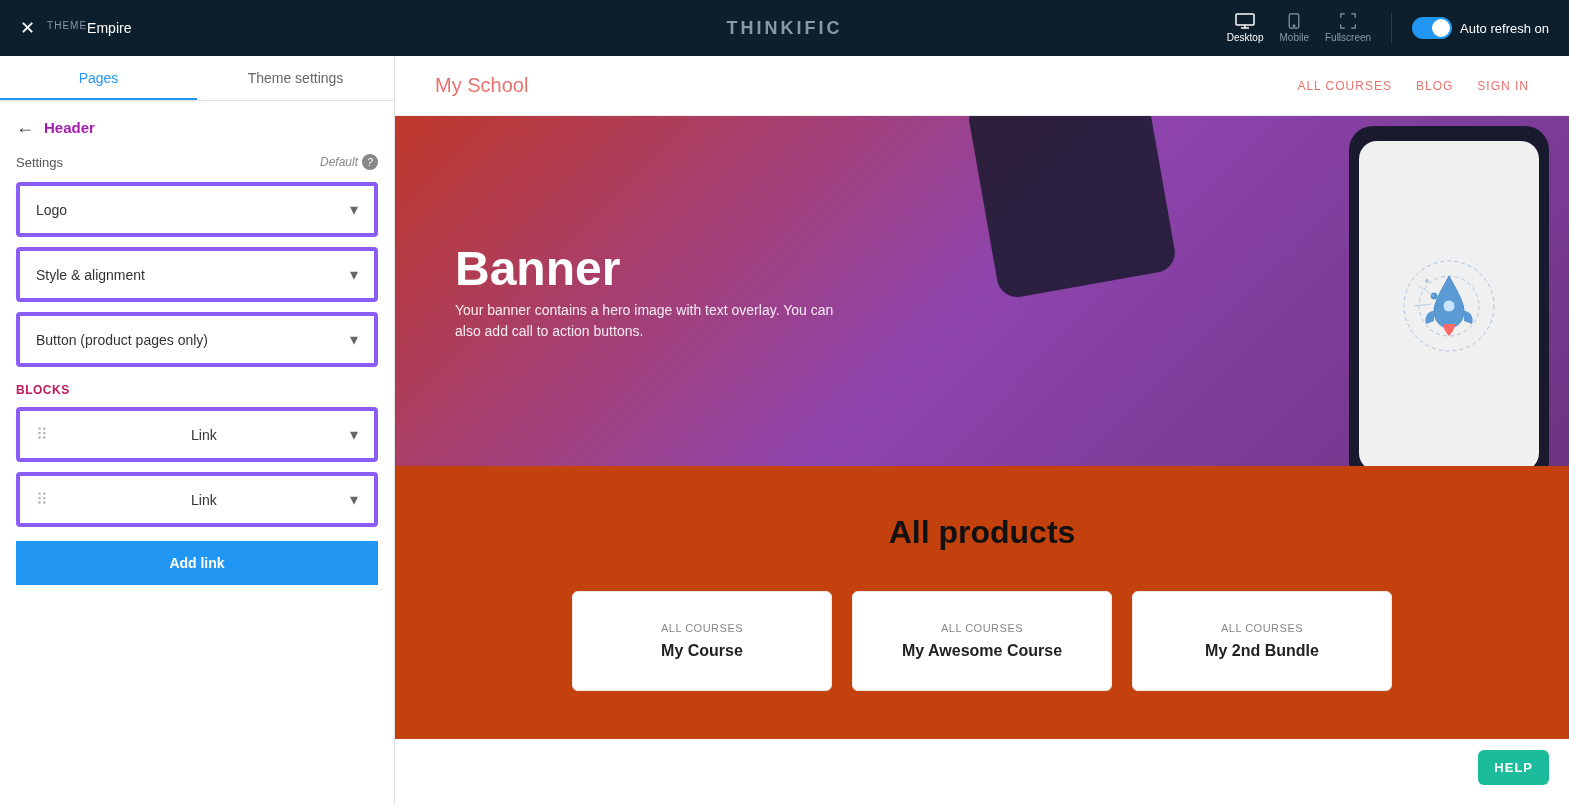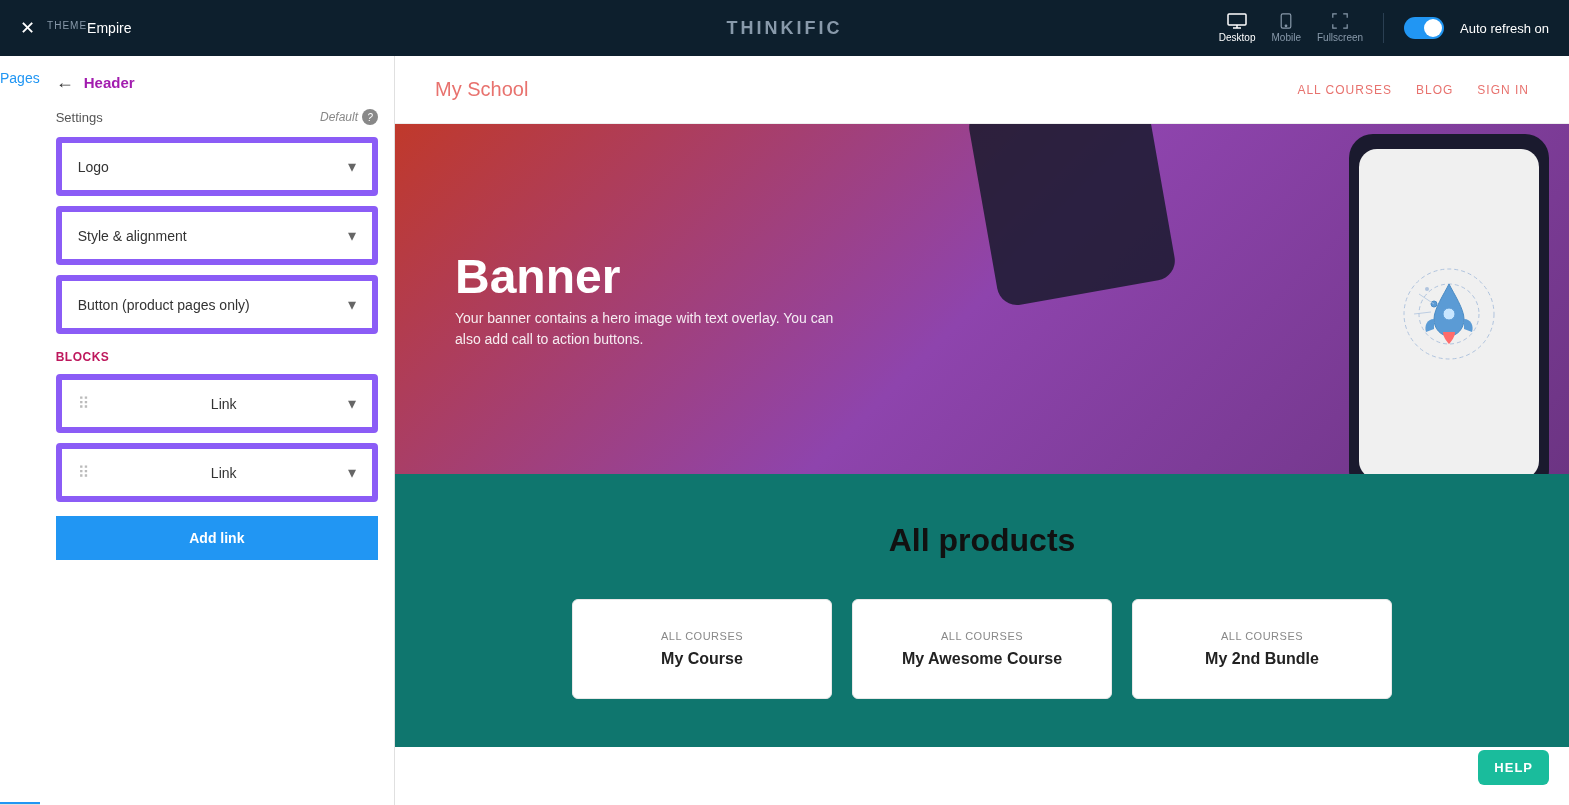--- a/index.html
+++ b/index.html
@@ -67,21 +67,21 @@
     .view-btn svg { width: 20px; height: 16px; }
     .view-btn-label { font-size: 10px; }
     .divider-v {
       width: 1px;
       height: 30px;
       background: #2a3f52;
     }
     .auto-refresh {
       display: flex;
       align-items: center;
-      gap: 16px;
+      gap: 8px;
       color: #fff;
       font-size: 13px;
     }
     .toggle {
       width: 40px;
       height: 22px;
       background: #2196F3;
       border-radius: 11px;
       position: relative;
       cursor: pointer;
@@ -102,21 +102,21 @@
       display: flex;
       height: calc(805px - 56px);
     }
 
     
     .sidebar {
       width: 395px;
       background: #fff;
       border-right: 1px solid #e0e0e0;
       display: flex;
-      flex-direction: row;
+      flex-direction: column;
       overflow-y: auto;
     }
 
     
     .tabs {
       display: flex;
       border-bottom: 1px solid #e0e0e0;
     }
     .tab {
       flex: 1;
@@ -187,21 +187,21 @@
       border-radius: 50%;
       background: #888;
       color: #fff;
       font-size: 10px;
       display: inline-flex;
       align-items: center;
       justify-content: center;
       cursor: pointer;
     }
     .accordion {
-      border: 6px solid #8b5cf6;
+      border: 4px solid #8b5cf6;
       border-radius: 4px;
       margin-bottom: 10px;
       overflow: hidden;
     }
     .accordion-header {
       display: flex;
       justify-content: space-between;
       align-items: center;
       padding: 14px 16px;
       cursor: pointer;
@@ -251,21 +251,21 @@
     .preview-inner {
       background: #fff;
       min-height: 100%;
     }
 
     
     .preview-nav {
       display: flex;
       align-items: center;
       padding: 0 40px;
-      height: 68px;
+      height: 60px;
       background: #fff;
       border-bottom: 1px solid #eee;
       justify-content: space-between;
     }
     .preview-logo {
       color: #e8726e;
       font-size: 20px;
       font-weight: 500;
     }
     .preview-nav-links {
@@ -353,21 +353,21 @@
       justify-content: center;
     }
     .rocket-svg {
       width: 100px;
       height: 100px;
     }
 
     
     .preview-products {
       padding: 48px 40px;
-      background: #0f766e;
+      background: #c2410c;
     }
     .products-title {
       font-size: 32px;
       font-weight: 700;
       text-align: center;
       color: #111;
       margin-bottom: 40px;
     }
     .products-grid {
       display: flex;
@@ -459,20 +459,23 @@
   </div>
 </div>
 
 <div class="main">
 
   <div class="sidebar">
     <div class="tabs">
       <div class="tab active">
         <span>Pages</span>
       </div>
+      <div class="tab">
+        <span>Theme settings</span>
+      </div>
     </div>
 
     <div class="sidebar-content">
       <div class="back-header">
         <span class="back-btn">←</span>
         <span class="section-title">Header</span>
       </div>
 
       <div class="settings-row">
         <span class="settings-label">Settings</span>

